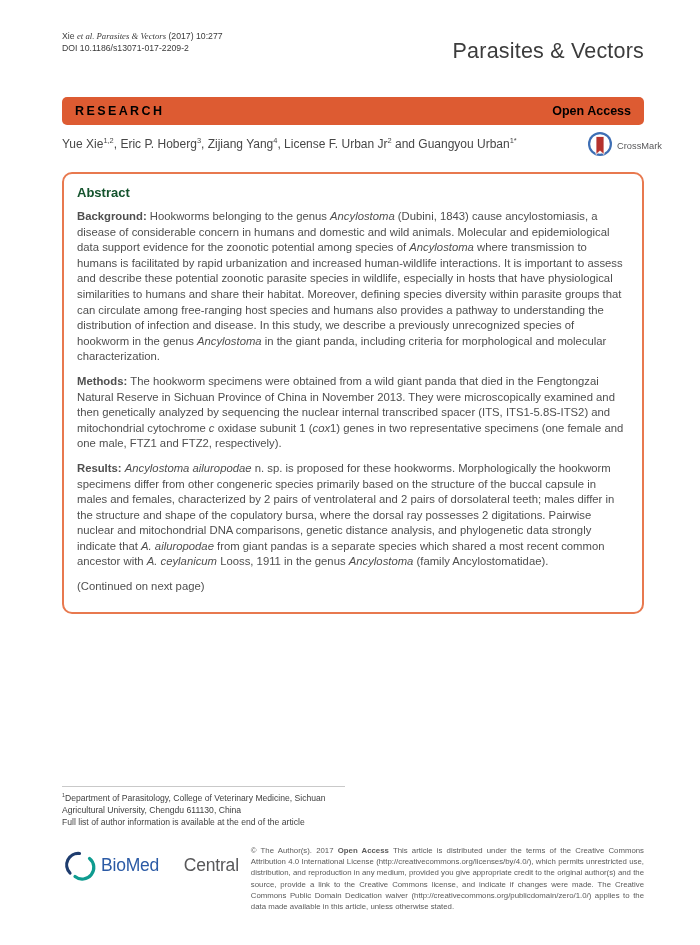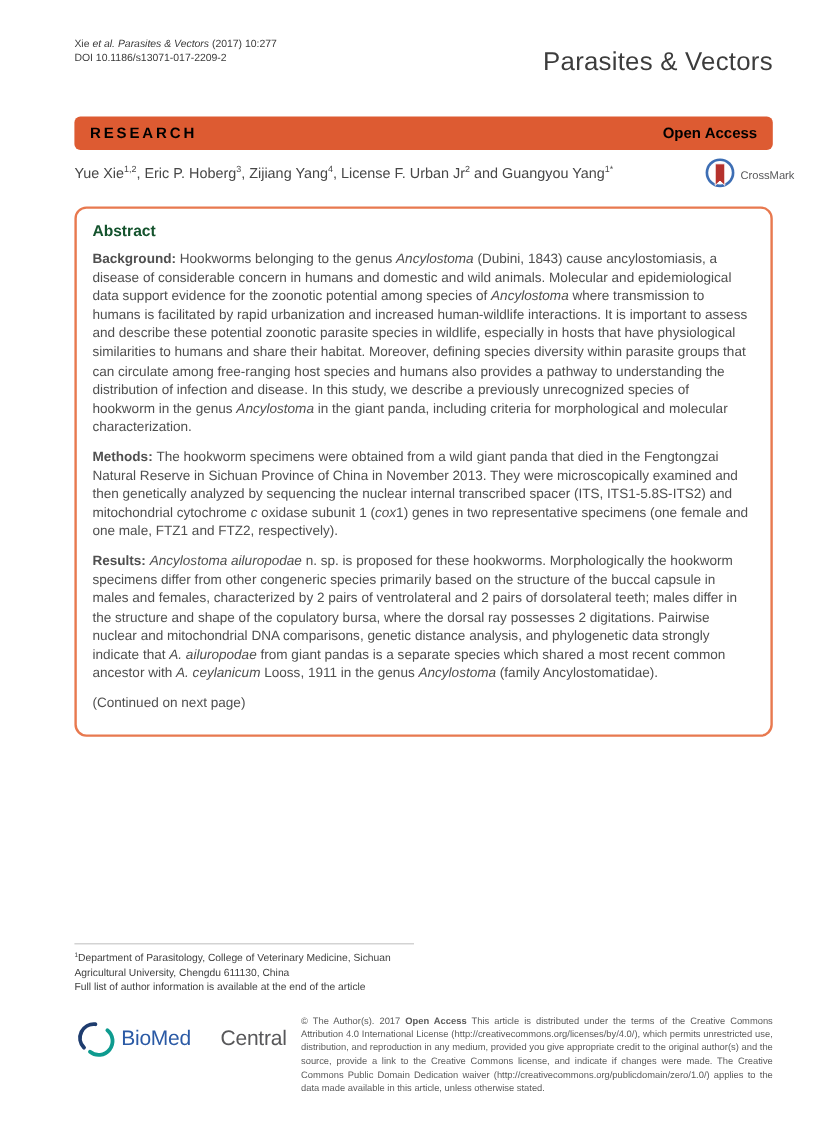--- a/index.html
+++ b/index.html
@@ -53,42 +53,42 @@
   .bmc-central{color:#58585a;margin-left:20px;}
   .copyright{flex:1;font-size:7.8px;line-height:11.2px;color:#5a5a5a;text-align:justify;}
 </style>
 </head>
 <body>
 
 <div class="page">
 
   <div class="header">
     <div class="citation">
-      <div><span>Xie </span><span style="font-style: italic;">et al. Parasites &amp; Vectors</span><span> (2017) 10:277</span></div>
+      <div><span>Xie </span><span style="font-style: italic; font-family: Liberation Serif, serif;">et al. Parasites &amp; Vectors</span><span> (2017) 10:277</span></div>
       <div>DOI 10.1186/s13071-017-2209-2</div>
     </div>
     <div class="journal-name">Parasites &amp; Vectors</div>
   </div>
 
   <div class="banner">
     <span class="research">RESEARCH</span>
     <span class="access">Open Access</span>
   </div>
 
   <div class="crossmark">
     <svg width="26" height="30" viewBox="0 0 26 30">
       <circle class="cm-ring" cx="13" cy="13" r="12"></circle>
       <circle class="cm-inner" cx="13" cy="13" r="9.8"></circle>
       <path class="cm-bookmark" d="M9 5.5 h8 v18 l-4 -3.6 l-4 3.6 z"></path>
     </svg>
     <span class="crossmark-label">CrossMark</span>
   </div>
 
 
-  <div class="authors"><span>Yue Xie</span><sup>1,2</sup><span>, Eric P. Hoberg</span><sup>3</sup><span>, Zijiang Yang</span><sup>4</sup><span>, License F. Urban Jr</span><sup>2</sup><span> and Guangyou Yang</span><sup>1*</sup></div>
+  <div class="authors"><span>Yue Xie</span><sup>1,2</sup><span>, Eric P. Hoberg</span><sup>3</sup><span>, Zijiang Yang</span><sup>4</sup><span>, License F. Urban Jr</span><sup>2</sup><span> and Guangyou Urban</span><sup>1*</sup></div>
 
   <div class="abstract">
     <div class="abstract-heading">Abstract</div>
     <p><span style="font-weight: bold;">Background: </span><span>Hookworms belonging to the genus </span><span style="font-style: italic;">Ancylostoma</span><span> (Dubini, 1843) cause ancylostomiasis, a disease of considerable concern in humans and domestic and wild animals. Molecular and epidemiological data support evidence for the zoonotic potential among species of </span><span style="font-style: italic;">Ancylostoma</span><span> where transmission to humans is facilitated by rapid urbanization and increased human-wildlife interactions. It is important to assess and describe these potential zoonotic parasite species in wildlife, especially in hosts that have physiological similarities to humans and share their habitat. Moreover, defining species diversity within parasite groups that can circulate among free-ranging host species and humans also provides a pathway to understanding the distribution of infection and disease. In this study, we describe a previously unrecognized species of hookworm in the genus </span><span style="font-style: italic;">Ancylostoma</span><span> in the giant panda, including criteria for morphological and molecular characterization.</span></p>
     <p><span style="font-weight: bold;">Methods: </span><span>The hookworm specimens were obtained from a wild giant panda that died in the Fengtongzai Natural Reserve in Sichuan Province of China in November 2013. They were microscopically examined and then genetically analyzed by sequencing the nuclear internal transcribed spacer (ITS, ITS1-5.8S-ITS2) and mitochondrial cytochrome </span><span style="font-style: italic;">c</span><span> oxidase subunit 1 (</span><span style="font-style: italic;">cox</span><span>1) genes in two representative specimens (one female and one male, FTZ1 and FTZ2, respectively).</span></p>
     <p><span style="font-weight: bold;">Results: </span><span style="font-style: italic;">Ancylostoma ailuropodae</span><span> n. sp. is proposed for these hookworms. Morphologically the hookworm specimens differ from other congeneric species primarily based on the structure of the buccal capsule in males and females, characterized by 2 pairs of ventrolateral and 2 pairs of dorsolateral teeth; males differ in the structure and shape of the copulatory bursa, where the dorsal ray possesses 2 digitations. Pairwise nuclear and mitochondrial DNA comparisons, genetic distance analysis, and phylogenetic data strongly indicate that </span><span style="font-style: italic;">A. ailuropodae</span><span> from giant pandas is a separate species which shared a most recent common ancestor with </span><span style="font-style: italic;">A. ceylanicum</span><span> Looss, 1911 in the genus </span><span style="font-style: italic;">Ancylostoma</span><span> (family Ancylostomatidae).</span></p>
     <p class="continued">(Continued on next page)</p>
   </div>
 
   <div class="footnotes">

